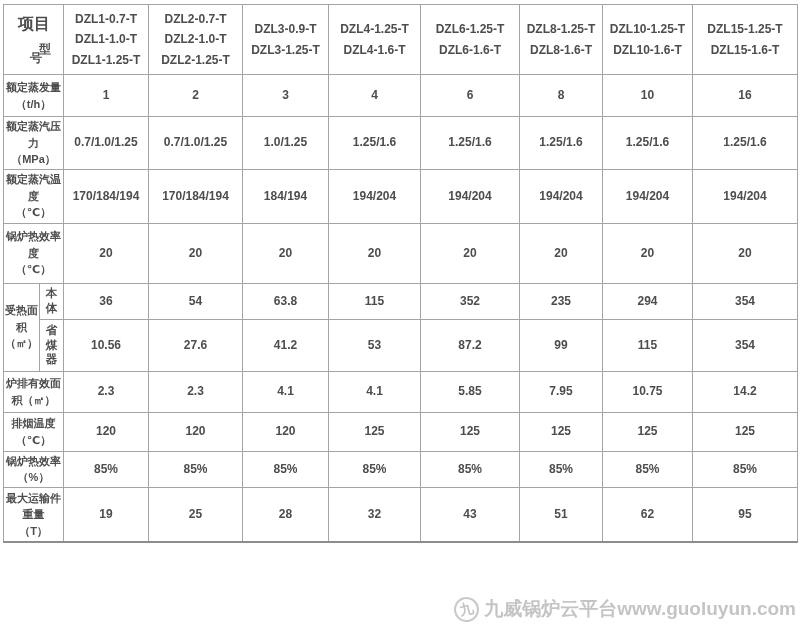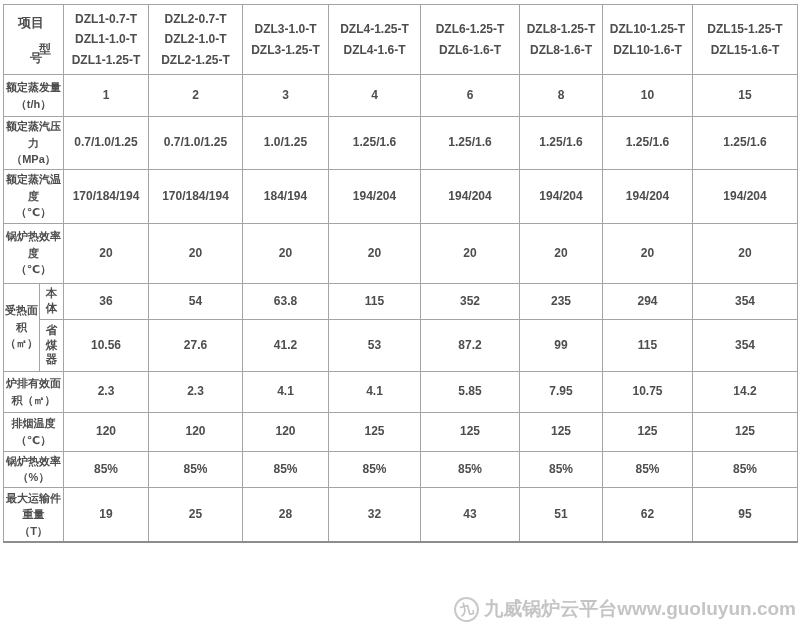--- a/index.html
+++ b/index.html
@@ -27,21 +27,21 @@
   tr.r2  { height:49px; }
   tr.r3  { height:54px; }
   tr.r4  { height:60px; }
   tr.r5  { height:36px;margin-left:28px; }
   tr.r6  { height:52px; }
   tr.r7  { height:41px; }
   tr.r8  { height:39px; }
   tr.r9  { height:36px; }
   tr.r10 { height:55px; }
   th.corner { position:relative; }
-  .c-top { position:absolute; top:9px; left:14px; font-size:13px;text-align:center; }
+  .c-top { position:absolute; top:9px; left:14px; font-size:16px;text-align:center; }
   .c-b1  { position:absolute; top:36px; right:12px; font-size:12px; }
   .c-b2  { position:absolute; bottom:7px; left:26px; font-size:12px; }
   .watermark {
     position:absolute; right:4px; bottom:2px; display:flex; align-items:center; gap:5px;
     color:rgba(148,148,148,0.55); font-size:19px; font-weight:bold;
     pointer-events:none; white-space:nowrap;
   }
   .wm-logo {
     width:25px; height:25px; border:2px solid rgba(148,148,148,0.5); border-radius:50%;
     display:flex; align-items:center; justify-content:center; font-size:14px;
@@ -71,21 +71,21 @@
         <span class="c-top">项目</span>
         <span class="c-b1">型</span>
         <span class="c-b2">号</span>
       </th>
       <th class="model">DZL1-0.7-T
 DZL1-1.0-T
 DZL1-1.25-T</th>
       <th class="model">DZL2-0.7-T
 DZL2-1.0-T
 DZL2-1.25-T</th>
-      <th class="model">DZL3-1.0-T
+      <th class="model">DZL3-0.9-T
 DZL3-1.25-T</th>
       <th class="model">DZL4-1.25-T
 DZL4-1.6-T</th>
       <th class="model">DZL6-1.25-T
 DZL6-1.6-T</th>
       <th class="model">DZL8-1.25-T
 DZL8-1.6-T</th>
       <th class="model">DZL10-1.25-T
 DZL10-1.6-T</th>
       <th class="model">DZL15-1.25-T
@@ -94,21 +94,21 @@
     <tr class="r1">
       <th colspan="2" class="rl">额定蒸发量
 （t/h）</th>
       <td>1</td>
       <td>2</td>
       <td>3</td>
       <td>4</td>
       <td>6</td>
       <td>8</td>
       <td>10</td>
-      <td>15</td>
+      <td>16</td>
     </tr>
     <tr class="r2">
       <th colspan="2" class="rl">额定蒸汽压
 力
 （MPa）</th>
       <td>0.7/1.0/1.25</td>
       <td>0.7/1.0/1.25</td>
       <td>1.0/1.25</td>
       <td>1.25/1.6</td>
       <td>1.25/1.6</td>

